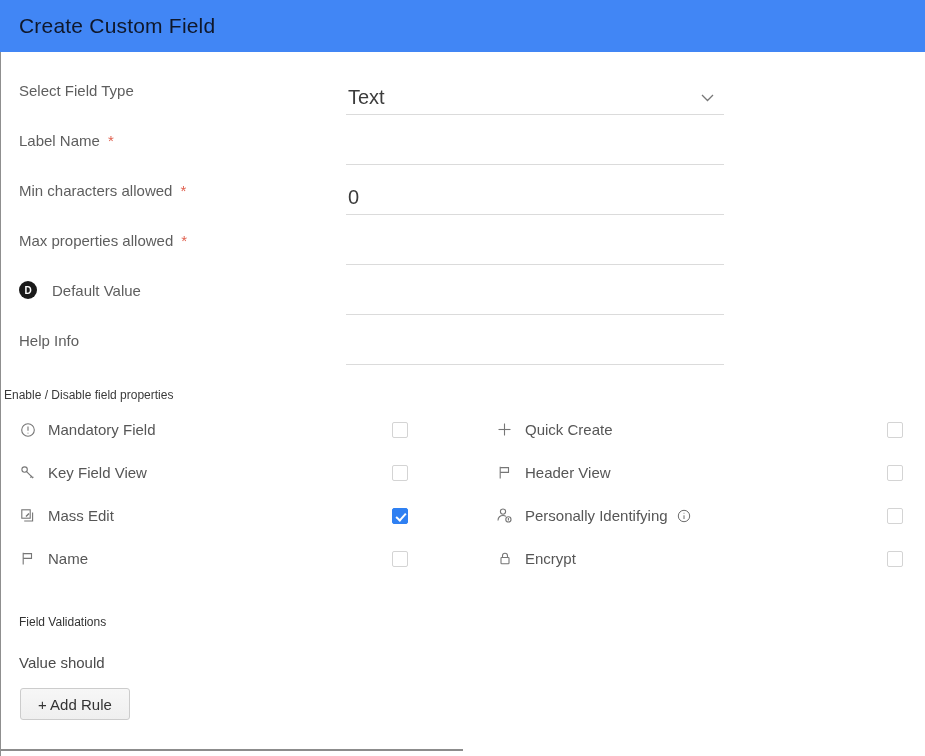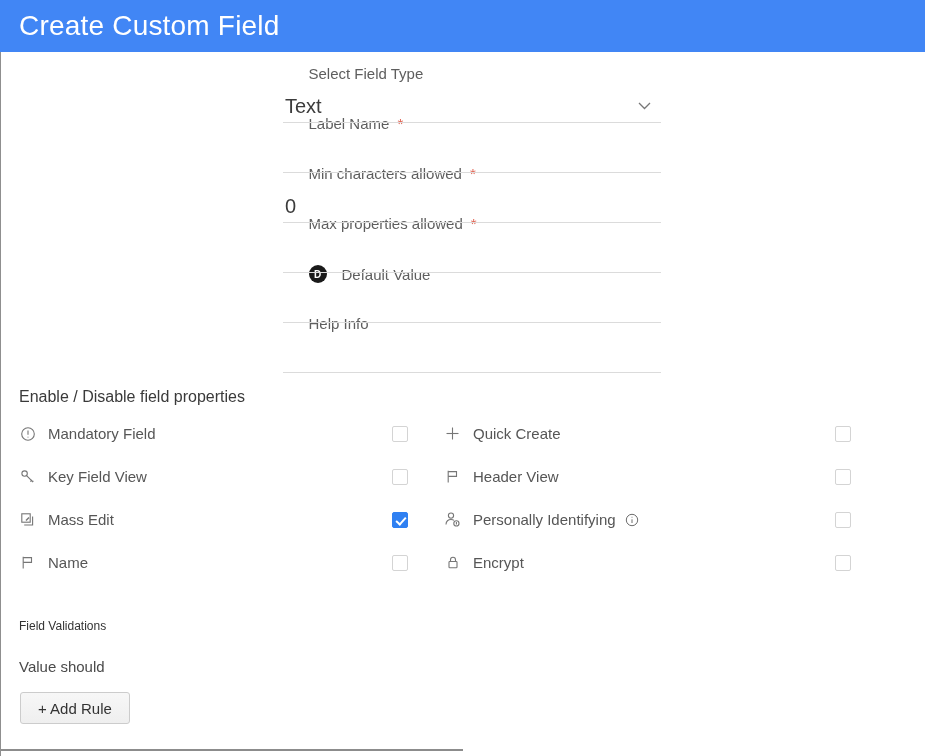--- a/index.html
+++ b/index.html
@@ -1,42 +1,42 @@
 <!DOCTYPE html>
 <html><head>
 <meta charset="utf-8">
 <style>
   * { margin:0; padding:0; box-sizing:border-box; }
   html,body { width:925px; height:756px; background:#fff; overflow:hidden;
     font-family:"Liberation Sans","DejaVu Sans",sans-serif; }
   .app { position:relative; width:925px; height:756px; background:#fff; }
 
   .header { height:52px; background:#4186f5; display:flex; align-items:center; padding-left:19px; }
-  .header-title { color:#ffffff; font-size:28px; font-weight:500; letter-spacing:.2px; }
+  .header-title { color:#0f172a; font-size:21px; font-weight:500; letter-spacing:.2px; }
 
   .content { position:relative; height:704px; border-left:1px solid #8f8f8f; padding-top:13px; }
   .bottom-edge { position:absolute; left:0; bottom:5px; width:462px; height:2px; background:#8c8c8c; }
 
   
-  .form-row { display:flex; align-items:center; height:50px; padding-left:18px;flex-direction:column; }
+  .form-row { display:flex; align-items:center; height:50px; padding-left:18px; }
   .row-label { width:327px; display:flex; align-items:center; gap:6px;
     font-size:15px; color:#5e5e5e; }
   .req { color:#e0604f; margin-left:2px; }
   .row-input { width:378px; height:34px; display:flex; align-items:center;
     border-bottom:1px solid #dbdbdb; position:relative; top:8px;
     font-size:20px; color:#3c3c3c; padding:0 2px; }
   .row-input .chev { margin-left:auto; margin-right:8px; display:flex; }
   .d-badge { width:18px; height:18px; border-radius:50%; background:#1a1a1a; color:#fff;
     font-size:10px; font-weight:bold; display:flex; align-items:center; justify-content:center;
     margin-right:9px; }
   .label-with-icon { display:flex; align-items:center; }
 
   
-  .section-heading { padding-left:18px; margin-top:23px; font-size:16px; color:#3a3a3a; }
-  .props-grid { display:grid; grid-template-columns:389px 407px; column-gap:36px;
+  .section-heading { padding-left:3px; margin-top:23px; font-size:12px; color:#3a3a3a; }
+  .props-grid { display:grid; grid-template-columns:389px 407px; column-gap:88px;
     padding-left:18px; margin-top:6px; }
   .prop-cell { display:flex; align-items:center; height:43px; }
   .prop-icon { width:17px; display:flex; align-items:center; justify-content:center; color:#767676; }
   .prop-label { margin-left:12px; font-size:15px; color:#565656; }
   .info-i { margin-left:9px; display:flex; align-items:center; color:#6d6d6d; }
   .prop-spacer { flex:1; }
   .checkbox { width:16px; height:16px; border:1px solid #d4d4d4; border-radius:2px;
     background:#fff; position:relative; flex:none; }
   .checkbox.checked { background:#2f80f2; border-color:#2f80f2; }
   .checkbox.checked::after { content:""; position:absolute; left:5px; top:2px;

